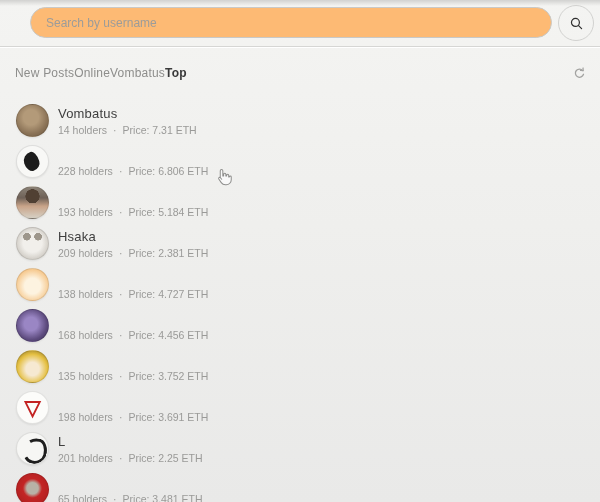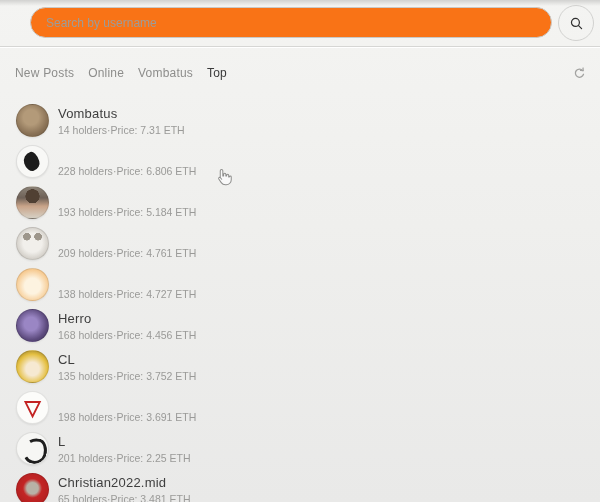--- a/index.html
+++ b/index.html
@@ -12,65 +12,65 @@
   }
   .top-shade {
     position: absolute; top: 0; left: 0; right: 0; height: 6px;
     background: linear-gradient(180deg, rgba(0,0,0,.14), rgba(0,0,0,0));
     pointer-events: none;
   }
   
   .search-input {
     position: absolute; left: 30px; top: 7px; width: 522px; height: 31px;
     border: 1px solid #c9c9c7; border-radius: 17px;
-    background: #f97316; padding: 0 15px;
+    background: #fdba74; padding: 0 15px;
     font-family: "Liberation Sans", sans-serif;
     font-size: 12px; color: #444; outline: none;
   }
   .search-input::placeholder { color: #9c9c9a; }
   .search-btn {
     position: absolute; left: 558px; top: 5px; width: 36px; height: 36px;
     border-radius: 50%; border: 1px solid #d2d2d0; background: transparent;
     display: flex; align-items: center; justify-content: center; cursor: pointer;
   }
   .divider {
     position: absolute; top: 46px; left: 0; right: 0; height: 1px;
     background: #d6d6d4; box-shadow: 0 1px 0 #ffffff;
   }
   
   .tabs {
     position: absolute; top: 64px; left: 15px;
-    display: flex; gap: 14px; align-items: center; height: 18px;
+    display: flex; align-items: center; height: 18px;
   }
   .tab {
     font-size: 12px; color: #8d8d8b; background: none; border: none;
     font-family: "Liberation Sans", sans-serif; cursor: pointer; letter-spacing: .2px;
   }
-  .tab.active { color: #3a3a3a; font-weight: normal; }
+  .tab.active { color: #3a3a3a; font-weight: bold; }
   .refresh-btn {
     position: absolute; top: 60px; right: 8px; width: 26px; height: 26px;
     background: none; border: none; display: flex; align-items: center;
     justify-content: center; cursor: pointer;
   }
   
   .list { position: absolute; top: 96px; left: 0; right: 0; }
   .row {
     height: 41px; display: flex; align-items: flex-end; padding-left: 16px;
     cursor: pointer;
   }
   .avatar {
     width: 33px; height: 33px; border-radius: 50%; margin-right: 9px;
     flex: none; position: relative; overflow: hidden;
     display: flex; align-items: center; justify-content: center;
     border: 1px solid rgba(0,0,0,.10); box-shadow: 0 1px 2px rgba(0,0,0,.08);
   }
   .av-glyph { font-size: 21px; line-height: 1; }
   .row-text { display: flex; flex-direction: column; justify-content: center; }
   .row-name { font-size: 13px; color: #3e3e3e; line-height: 16px; letter-spacing: .2px; }
-  .row-meta { font-size: 10.5px; color: #9a9a98; line-height: 14px; display: flex; gap: 0; margin-top: 1px; }
+  .row-meta { font-size: 10.5px; color: #9a9a98; line-height: 14px; display: flex; gap: 6px; margin-top: 1px; }
   
   .av-vombatus { background: radial-gradient(circle at 45% 40%, #b39a79 0 30%, #8a7256 65%, #6b573f 100%); }
   .av-racer    { background: #f8f8f6; }
   .av-racer::after {
     content: ""; position: absolute; left: 7px; top: 6px; width: 15px; height: 19px;
     background: #1c1c1c; border-radius: 62% 38% 55% 45% / 48% 60% 40% 52%;
     transform: rotate(-18deg);
   }
   .av-levi {
     background:
@@ -173,24 +173,25 @@
         <span>Price: 5.184 ETH</span>
       </span>
     </div>
   </div>
 
   <div class="row">
     <div class="avatar av-hsaka">
         <span class="av-glyph"></span>
       </div>
     <div class="row-text">
+      <span class="row-name">Hsaka</span>
       <span class="row-meta">
         <span>209 holders</span>
         <span>·</span>
-        <span>Price: 4.761 ETH</span>
+        <span>Price: 2.381 ETH</span>
       </span>
     </div>
   </div>
 
   <div class="row">
     <div class="avatar av-cbb0fe">
         <span class="av-glyph"></span>
       </div>
     <div class="row-text">
       <span class="row-meta">
@@ -199,35 +200,33 @@
         <span>Price: 4.727 ETH</span>
       </span>
     </div>
   </div>
 
   <div class="row">
     <div class="avatar av-herro">
         <span class="av-glyph"></span>
       </div>
     <div class="row-text">
-      <span class="row-name">Herro</span>
       <span class="row-meta">
         <span>168 holders</span>
         <span>·</span>
         <span>Price: 4.456 ETH</span>
       </span>
     </div>
   </div>
 
   <div class="row">
     <div class="avatar av-cl">
         <span class="av-glyph"></span>
       </div>
     <div class="row-text">
-      <span class="row-name">CL</span>
       <span class="row-meta">
         <span>135 holders</span>
         <span>·</span>
         <span>Price: 3.752 ETH</span>
       </span>
     </div>
   </div>
 
   <div class="row">
     <div class="avatar av-crypto">
@@ -254,21 +253,20 @@
         <span>Price: 2.25 ETH</span>
       </span>
     </div>
   </div>
 
   <div class="row">
     <div class="avatar av-christian">
         <span class="av-glyph"></span>
       </div>
     <div class="row-text">
-      <span class="row-name">Christian2022.mid</span>
       <span class="row-meta">
         <span>65 holders</span>
         <span>·</span>
         <span>Price: 3.481 ETH</span>
       </span>
     </div>
   </div>
 
 </div>
 

